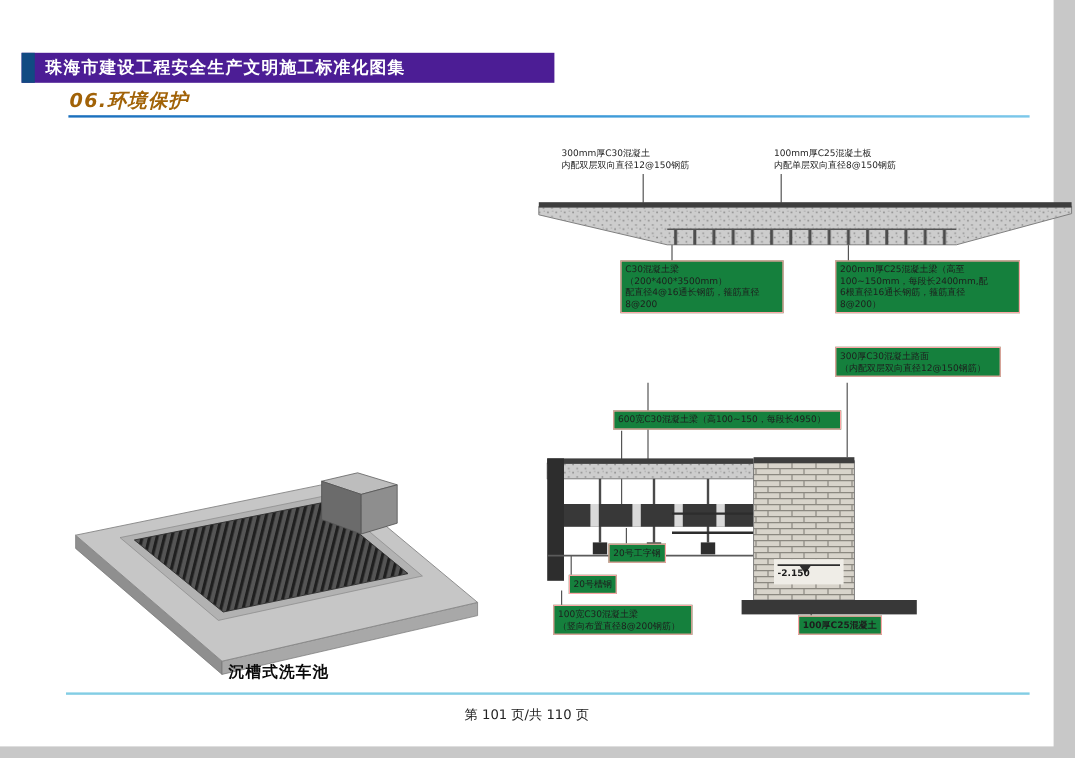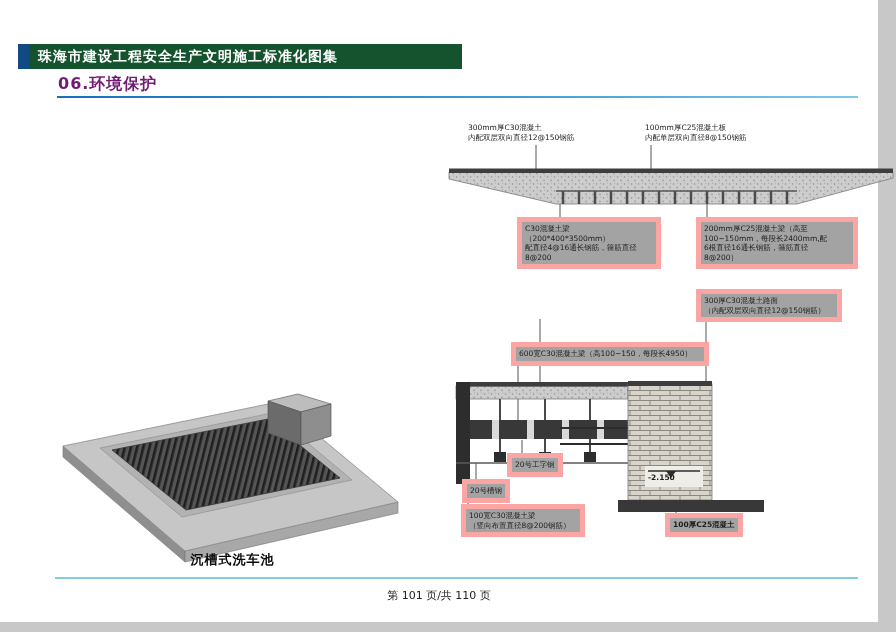--- a/index.html
+++ b/index.html
@@ -11,45 +11,45 @@
     position:relative;width:896px;height:632px;overflow:hidden;background:#c8c8c8;
   }
   .page{
     position:absolute;left:0;top:0;width:878px;height:622px;background:#ffffff;
   }
   .art{
     position:absolute;left:0;top:0;pointer-events:none;
   }
   .banner{
     position:absolute;left:18px;top:44px;width:444px;height:25px;
-    background:#14532d;display:flex;align-items:center;
+    background:#4c1d95;display:flex;align-items:center;
   }
   .banner-block{
     position:absolute;left:0;top:0;width:11px;height:25px;background:#114a82;
   }
   .banner-title{
     margin-left:20px;color:#ffffff;font-weight:bold;font-size:14px;letter-spacing:1px;white-space:nowrap;
   }
   .section-title{
-    position:absolute;left:58px;top:74px;font-size:16px;font-weight:bold;color:#701a75;letter-spacing:1px;
+    position:absolute;left:58px;top:74px;font-size:16px;font-weight:bold;color:#a16207;letter-spacing:1px;font-style:italic;
   }
   .section-rule{
     position:absolute;left:57px;top:96px;width:801px;height:2px;
     background:linear-gradient(90deg,#1a6fbd 0%,#3d9ad8 55%,#7cc8ea 100%);
   }
   .article{
     position:absolute;left:57px;top:110px;width:378px;
     font-size:13px;line-height:21.5px;color:#111;
   }
   .article p{margin:0;text-indent:2em;}
   .lbl{
     position:absolute;font-size:7.5px;line-height:9.5px;color:#1d1d1d;white-space:pre-line;z-index:3;
   }
   .boxed{
-    border:5px solid #fca5a5;background:#a3a3a3;padding:2px 3px;
+    border:1px solid #fca5a5;background:#15803d;padding:2px 3px;
   }
   .elev{
     position:absolute;font-size:7.5px;font-weight:bold;color:#1d1d1d;text-align:left;z-index:3;
   }
   .caption{
     position:absolute;font-size:13px;font-weight:bold;color:#0a0a0a;text-align:center;letter-spacing:1px;
   }
   .footer-rule{
     position:absolute;left:55px;top:577px;width:803px;height:2px;background:#82cde4;
   }
@@ -164,21 +164,21 @@
 8@200</div>
     <div class="lbl boxed" style="left:696px;top:217px;width:146px;">200mm厚C25混凝土梁（高至
 100~150mm，每段长2400mm,配
 6根直径16通长钢筋，箍筋直径
 8@200）</div>
 
     <div class="lbl boxed" style="left:696px;top:289px;width:130px;">300厚C30混凝土路面
 （内配双层双向直径12@150钢筋）</div>
     <div class="lbl boxed" style="left:511px;top:342px;width:182px;">600宽C30混凝土梁（高100~150，每段长4950）</div>
     <div class="lbl boxed" style="left:507px;top:453px;">20号工字钢</div>
-    <div class="lbl boxed" style="left:462px;top:479px;">20号槽钢</div>
+    <div class="lbl boxed" style="left:474px;top:479px;">20号槽钢</div>
     <div class="lbl boxed" style="left:461px;top:504px;width:108px;">100宽C30混凝土梁
 （竖向布置直径8@200钢筋）</div>
     <div class="lbl boxed" style="left:665px;top:513px;font-weight:bold;">100厚C25混凝土</div>
     <div class="elev" style="left:648px;top:473px;width:52px;">-2.150</div>
 
     <div class="caption" style="left:155px;top:551px;width:155px;">沉槽式洗车池</div>
 
     <div class="footer-rule"></div>
     <div class="footer-text">第 101 页/共 110 页</div>
 

